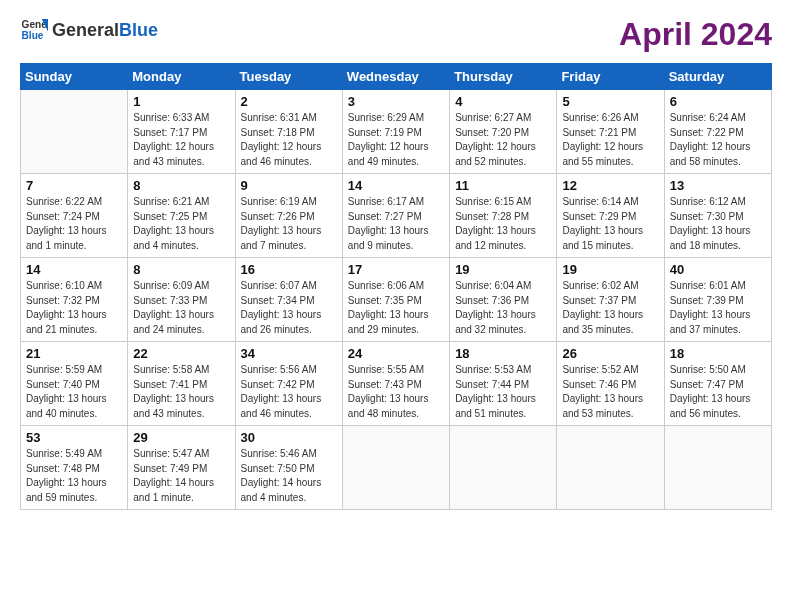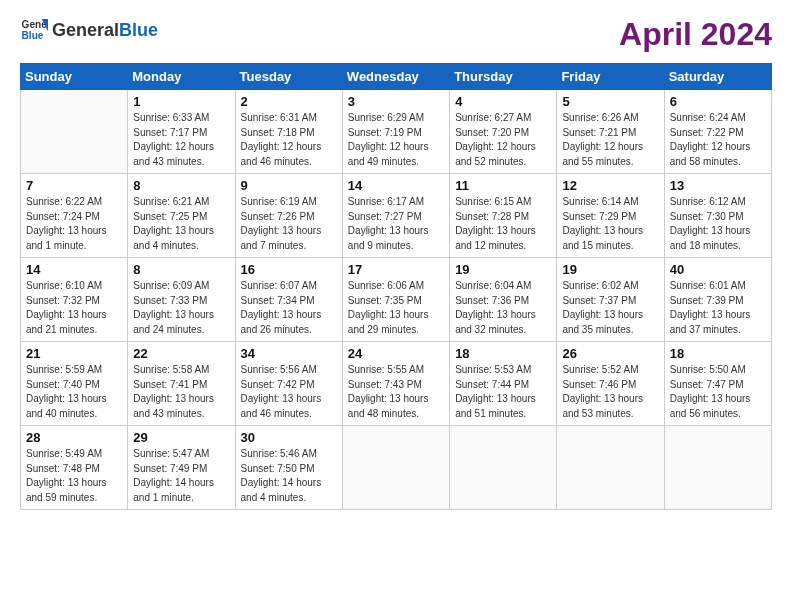--- a/index.html
+++ b/index.html
@@ -232,21 +232,21 @@
           <div class="day-number">26</div>
           <div class="day-info">Sunrise: 5:52 AM<br>Sunset: 7:46 PM<br>Daylight: 13 hours<br>and 53 minutes.</div>
         </td>
         <td>
           <div class="day-number">18</div>
           <div class="day-info">Sunrise: 5:50 AM<br>Sunset: 7:47 PM<br>Daylight: 13 hours<br>and 56 minutes.</div>
         </td>
       </tr>
       <tr>
         <td>
-          <div class="day-number">28</div>
+          <div class="day-number">53</div>
           <div class="day-info">Sunrise: 5:49 AM<br>Sunset: 7:48 PM<br>Daylight: 13 hours<br>and 59 minutes.</div>
         </td>
         <td>
           <div class="day-number">29</div>
           <div class="day-info">Sunrise: 5:47 AM<br>Sunset: 7:49 PM<br>Daylight: 14 hours<br>and 1 minute.</div>
         </td>
         <td>
           <div class="day-number">30</div>
           <div class="day-info">Sunrise: 5:46 AM<br>Sunset: 7:50 PM<br>Daylight: 14 hours<br>and 4 minutes.</div>
         </td>

